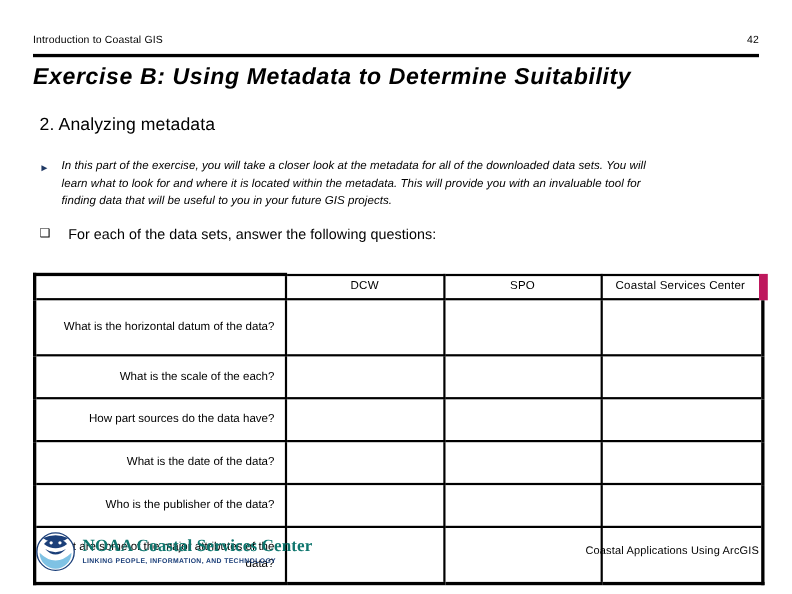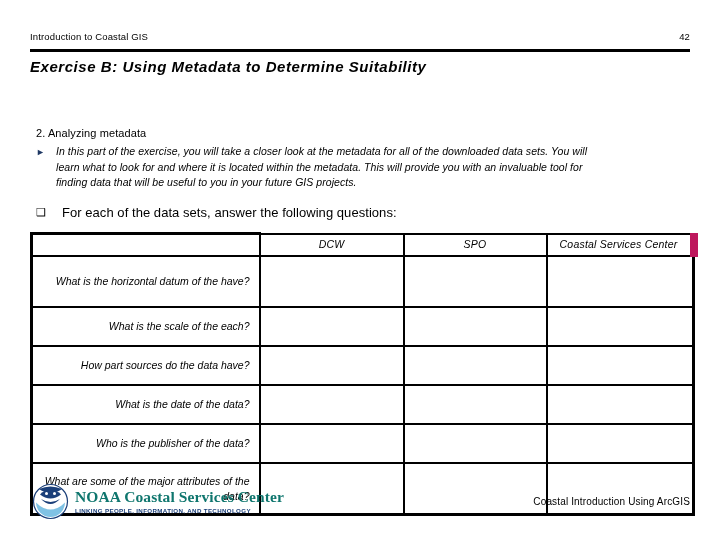--- a/index.html
+++ b/index.html
@@ -45,35 +45,34 @@
     width: 660px;
     height: 3px;
     background: #000;
   }
 
   
   .ex-title {
     position: absolute;
     left: 30px;
     top: 58px;
-    font-size: 15px;
+    font-size: 21px;
     font-weight: bold;
     font-style: italic;
     letter-spacing: .55px;
     white-space: nowrap;
   }
 
   
   .section-head {
     position: absolute;
     left: 36px;
     top: 105px;
-    font-size: 11px;
+    font-size: 16px;
     letter-spacing: .1px;
-    margin-top: 22px;
   }
 
   
   .bullet-block {
     position: absolute;
     left: 36px;
     top: 144px;
     width: 560px;
     display: flex;
     align-items: flex-start;
@@ -113,25 +112,24 @@
     flex: 1 1 auto;
     font-size: 13px;
     line-height: 15px;
     letter-spacing: .05px;
   }
 
   
   .qtable {
     position: absolute;
     left: 30px;
-    top: 232px;
+    top: 248px;
     width: 662px;
     border-collapse: collapse;
     table-layout: fixed;
-    font-style: italic;
   }
   .qtable td, .qtable th {
     border: 2px solid #000;
     padding: 0;
     font-weight: normal;
     font-size: 10.5px;
     background: #ffffff;
   }
   .qtable col.c0 { width: 228px; }
   .qtable col.c1 { width: 144px; }
@@ -246,21 +244,21 @@
     <thead>
       <tr>
         <th class="blank"></th>
         <th>DCW</th>
         <th>SPO</th>
         <th class="last">Coastal Services Center</th>
       </tr>
     </thead>
     <tbody>
       <tr class="r0">
-        <td class="label">What is the horizontal datum of the have?</td>
+        <td class="label">What is the horizontal datum of the data?</td>
         <td class="ans"></td>
         <td class="ans"></td>
         <td class="ans last"></td>
       </tr>
       <tr class="r1">
         <td class="label">What is the scale of the each?</td>
         <td class="ans"></td>
         <td class="ans"></td>
         <td class="ans last"></td>
       </tr>
@@ -304,15 +302,15 @@
         <circle cx="22.5" cy="10.5" r="1.5" fill="#ffffff"></circle>
         <path d="M9 16 q9.5 6 19 0 q-9.5 10 -19 0 Z" fill="#1b3f79"></path>
       </svg>
     </span>
     <span class="logo-words">
       <span class="logo-title">NOAA Coastal Services Center</span>
       <span class="logo-tag" style="display:block">LINKING PEOPLE, INFORMATION, AND TECHNOLOGY</span>
     </span>
   </div>
 
-  <div class="footer-right">Coastal Introduction Using ArcGIS</div>
+  <div class="footer-right">Coastal Applications Using ArcGIS</div>
 
 </div>
 
 </body></html>

